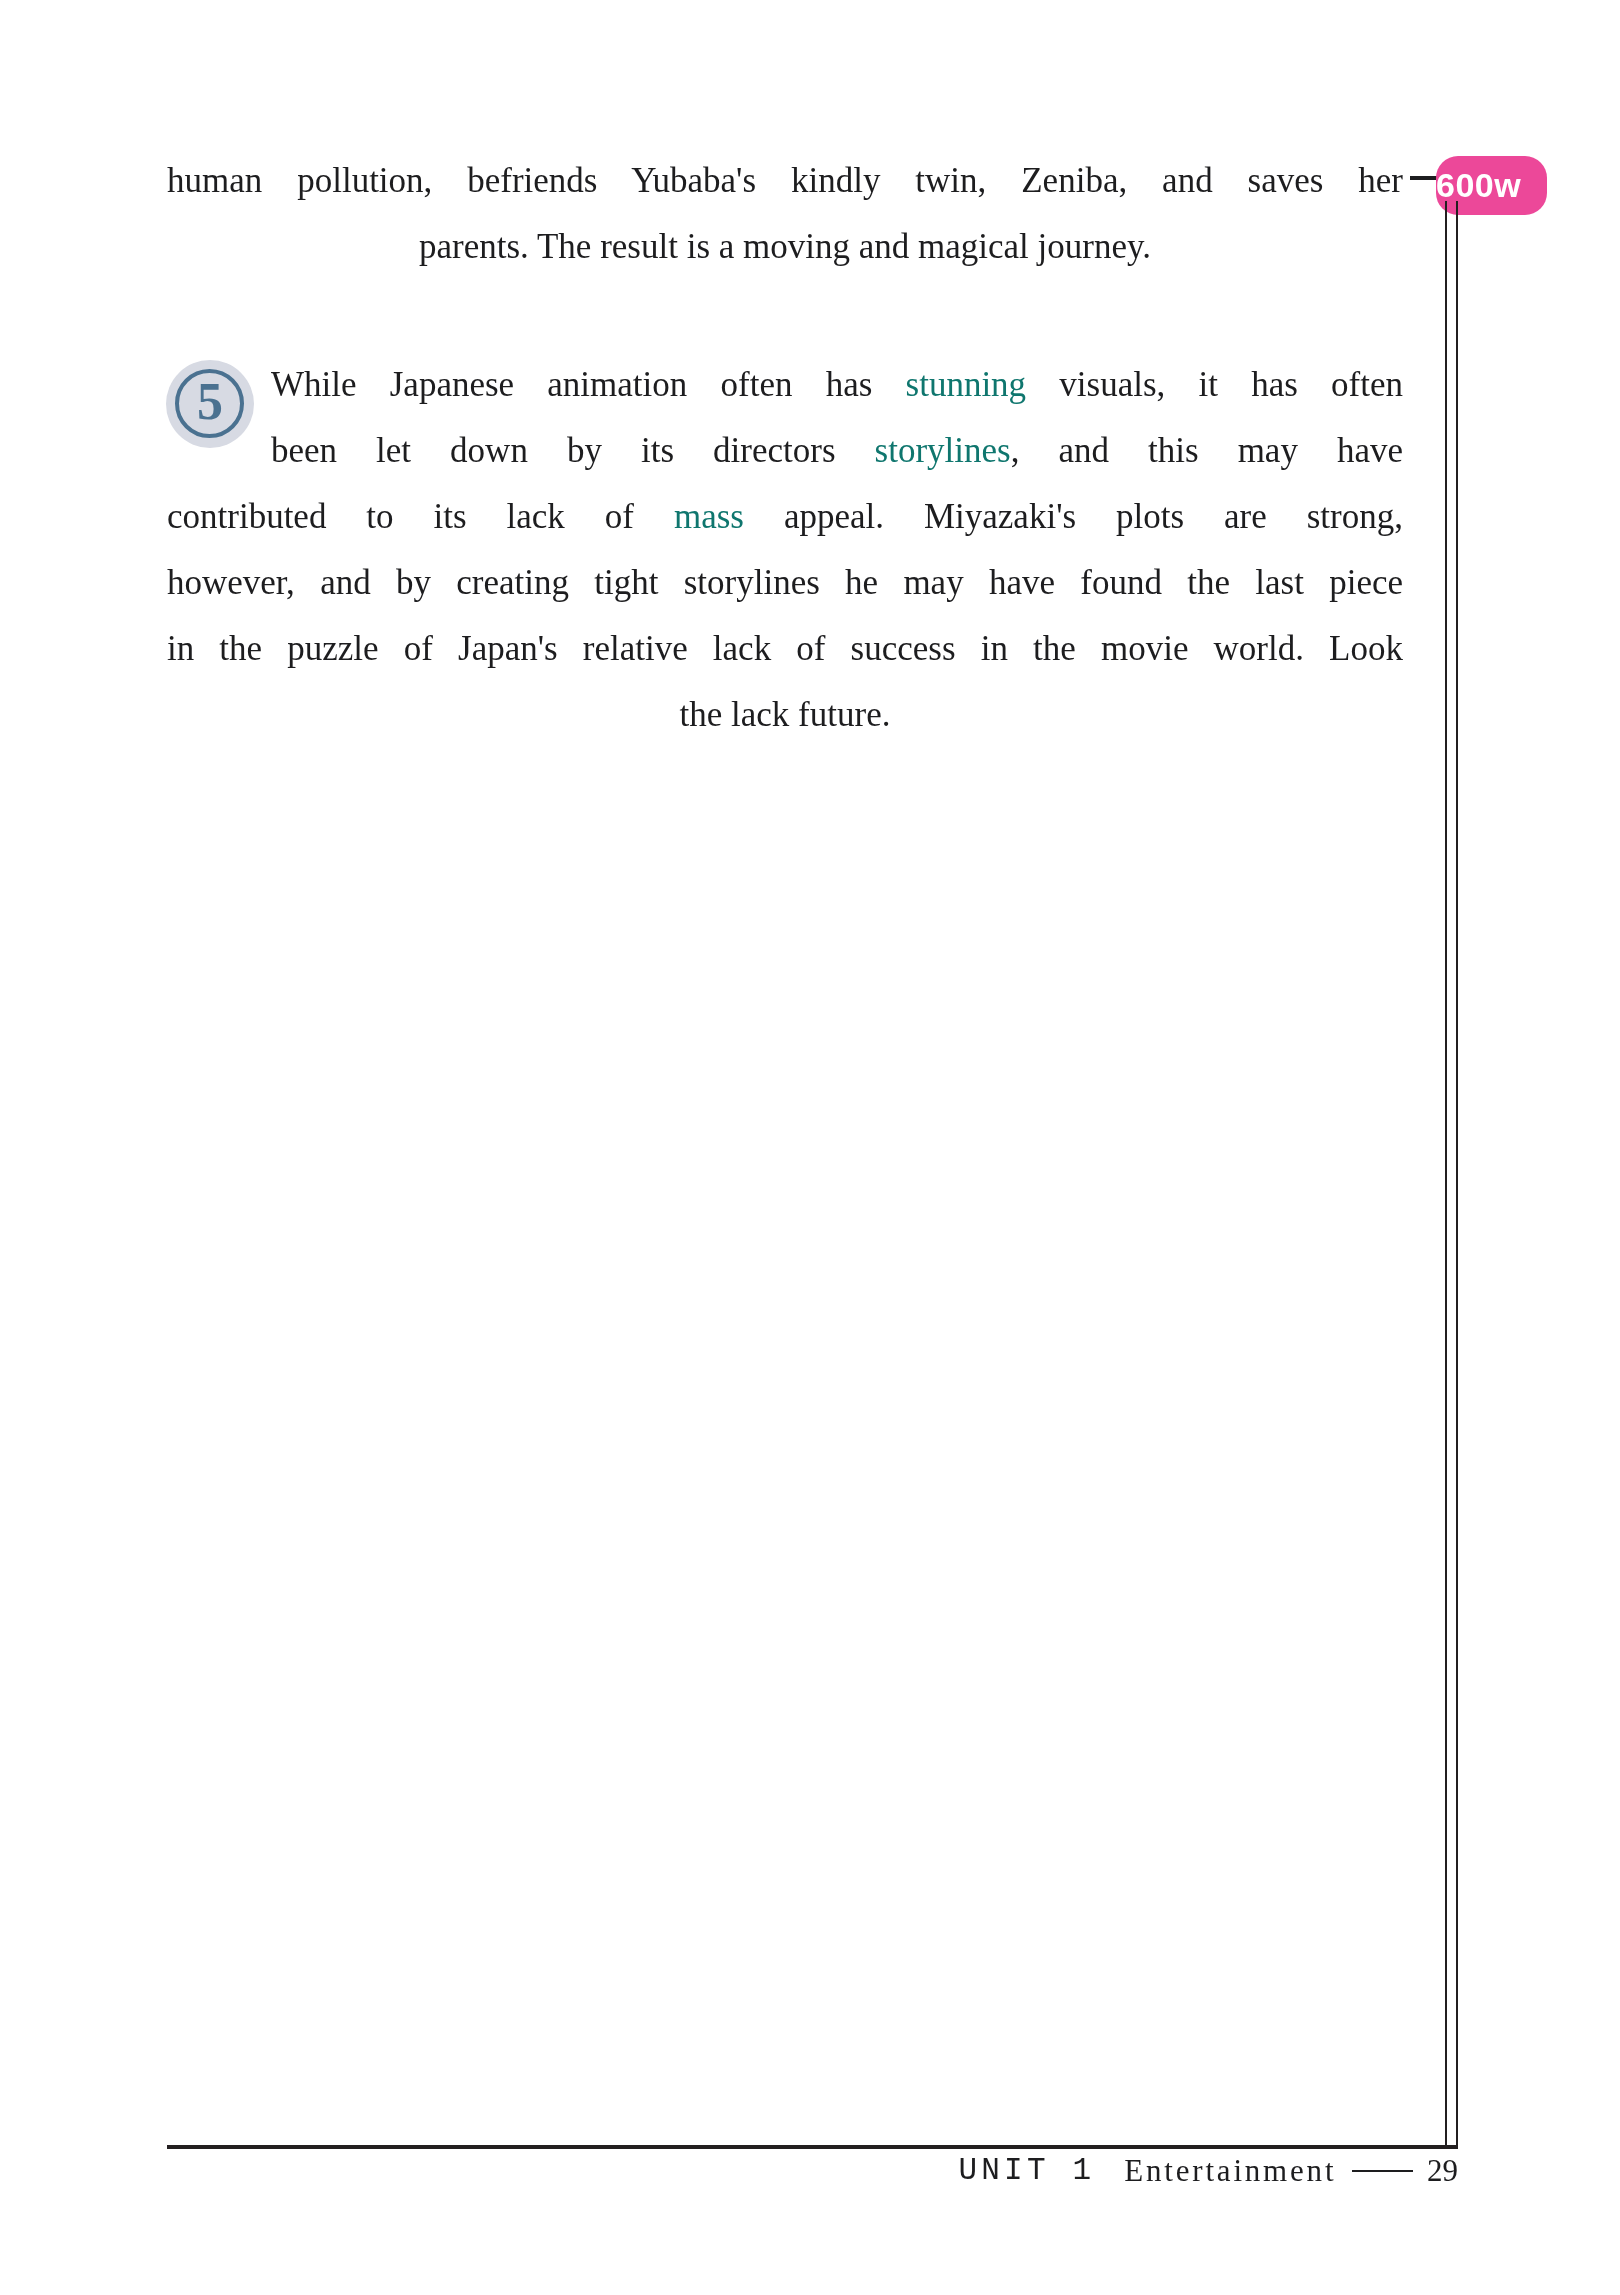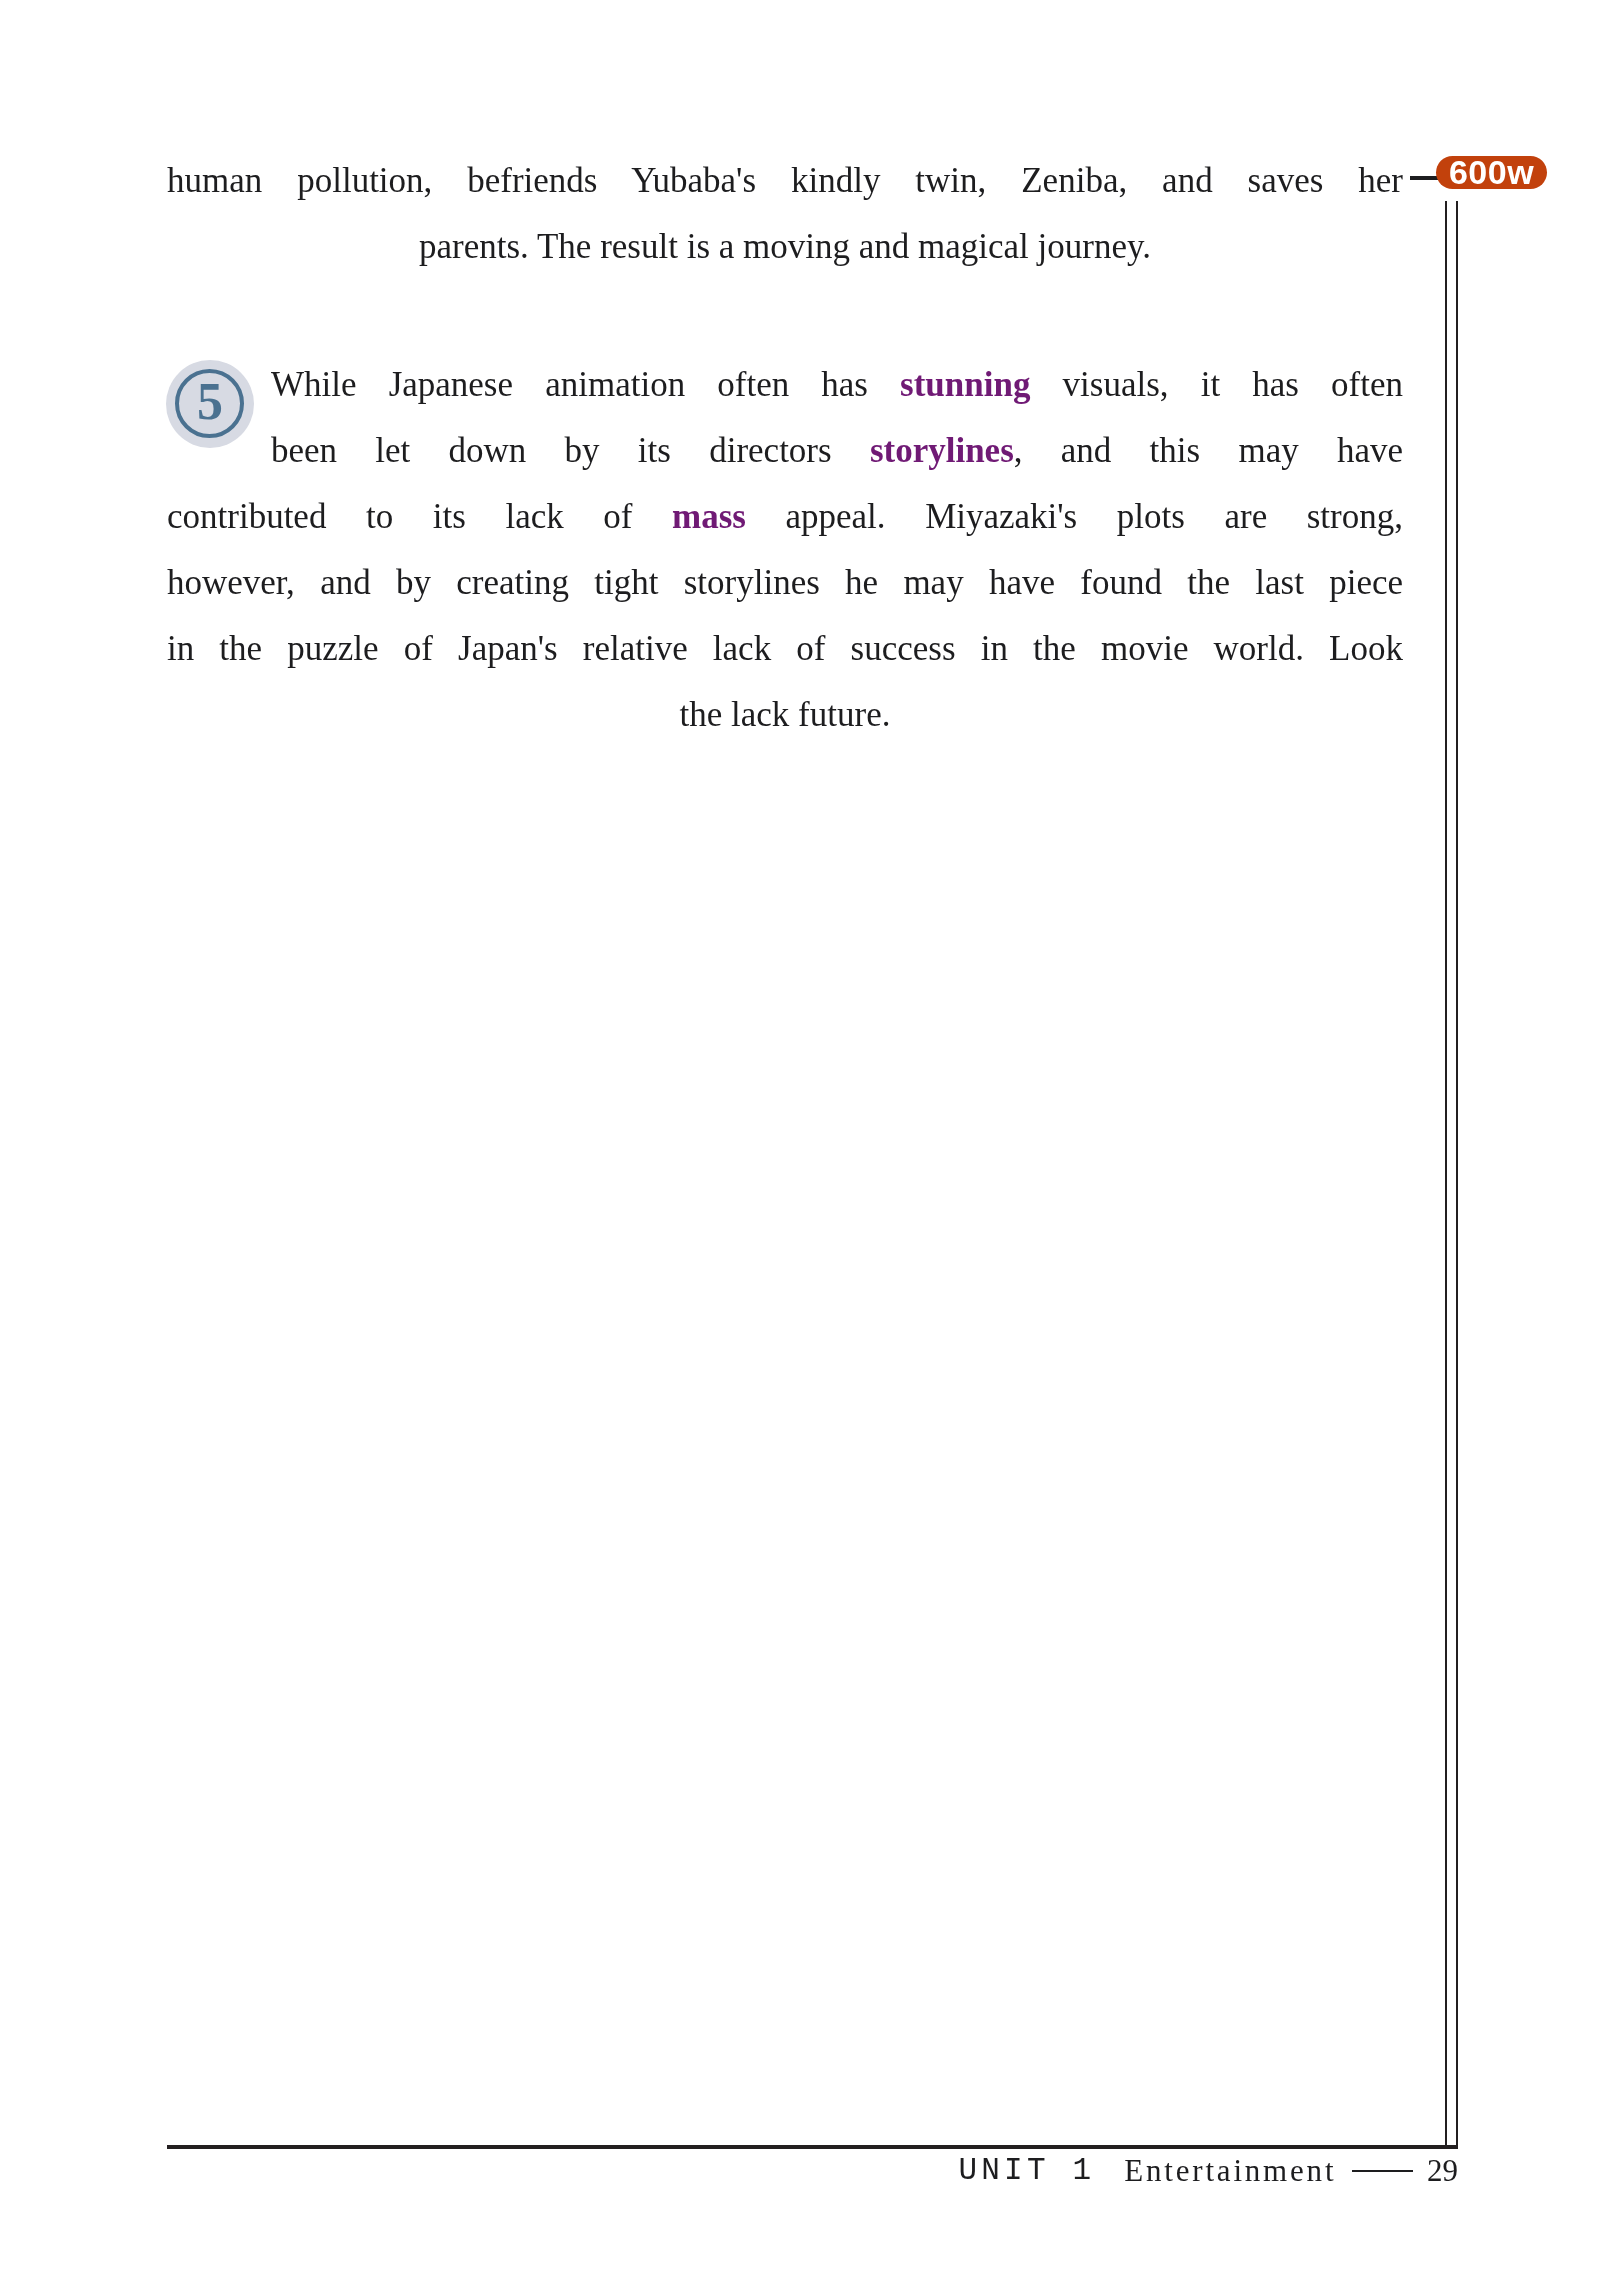--- a/index.html
+++ b/index.html
@@ -28,36 +28,35 @@
   }
   .para-1 { top: 148px; }
   .para-5 { top: 352px; }
   .line { text-align: center; }
   .line.just {
     text-align: justify;
     text-align-last: justify;
   }
   .line.indent { padding-left: 104px; }
   .kw {
-    color: #701a75;
-    font-weight: bold;
+    color: #0f766e;
+    font-weight: normal;
   }
 
   
   .badge {
     position: absolute;
     left: 1436px;
     top: 156px;
     width: 111px;
-    height: 33px;
+    height: 59px;
     border-radius: 22px;
-    background: #c2410c;
+    background: #ec4899;
     display: flex;
     align-items: center;
-    justify-content: center;
   }
   .badge span {
     font-family: "Liberation Sans", sans-serif;
     font-size: 34px;
     font-weight: bold;
     color: #ffffff;
     letter-spacing: 0.5px;
   }
   .connector {
     position: absolute;

